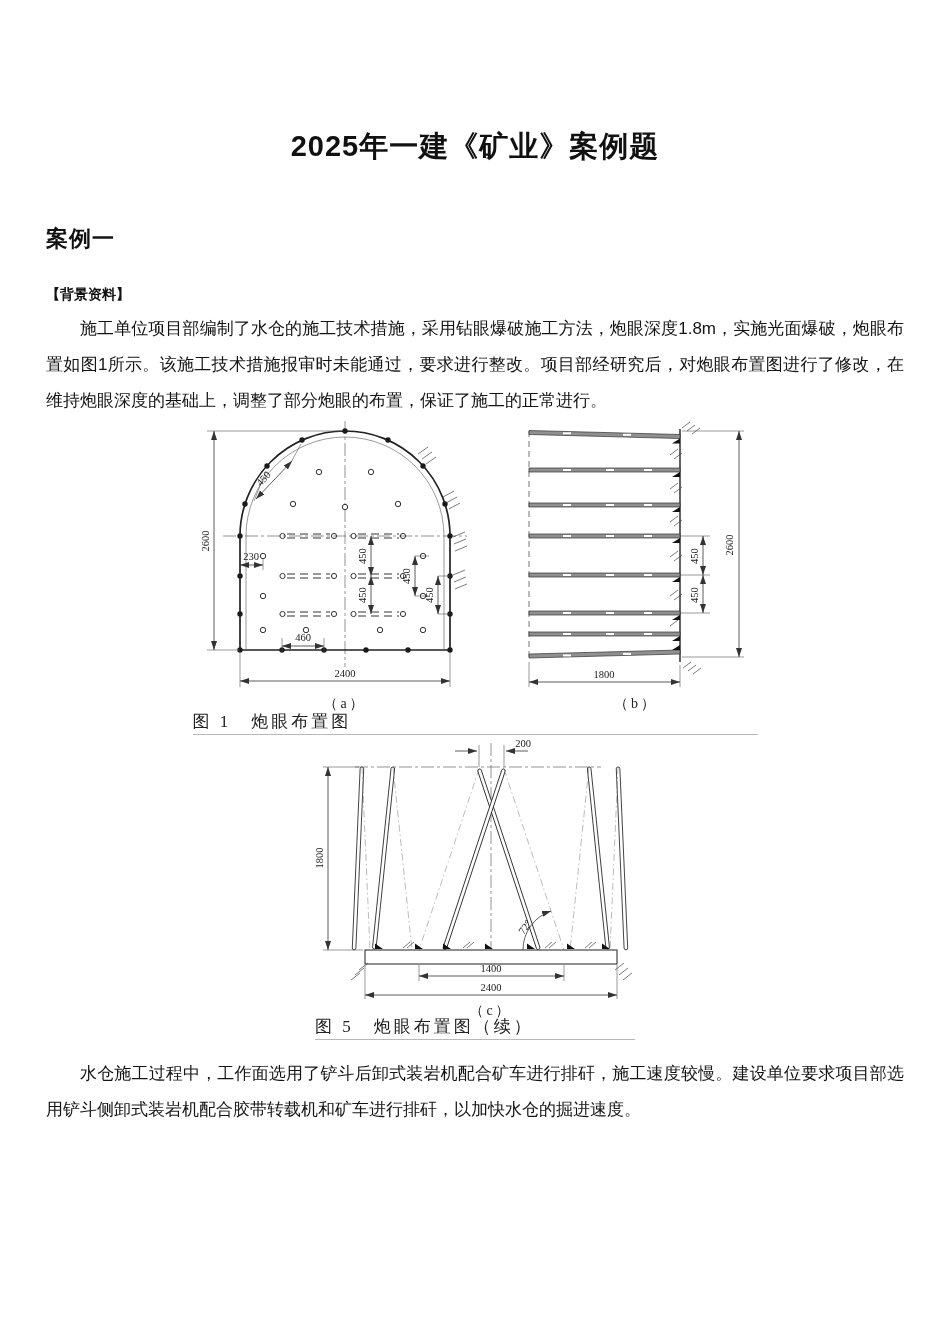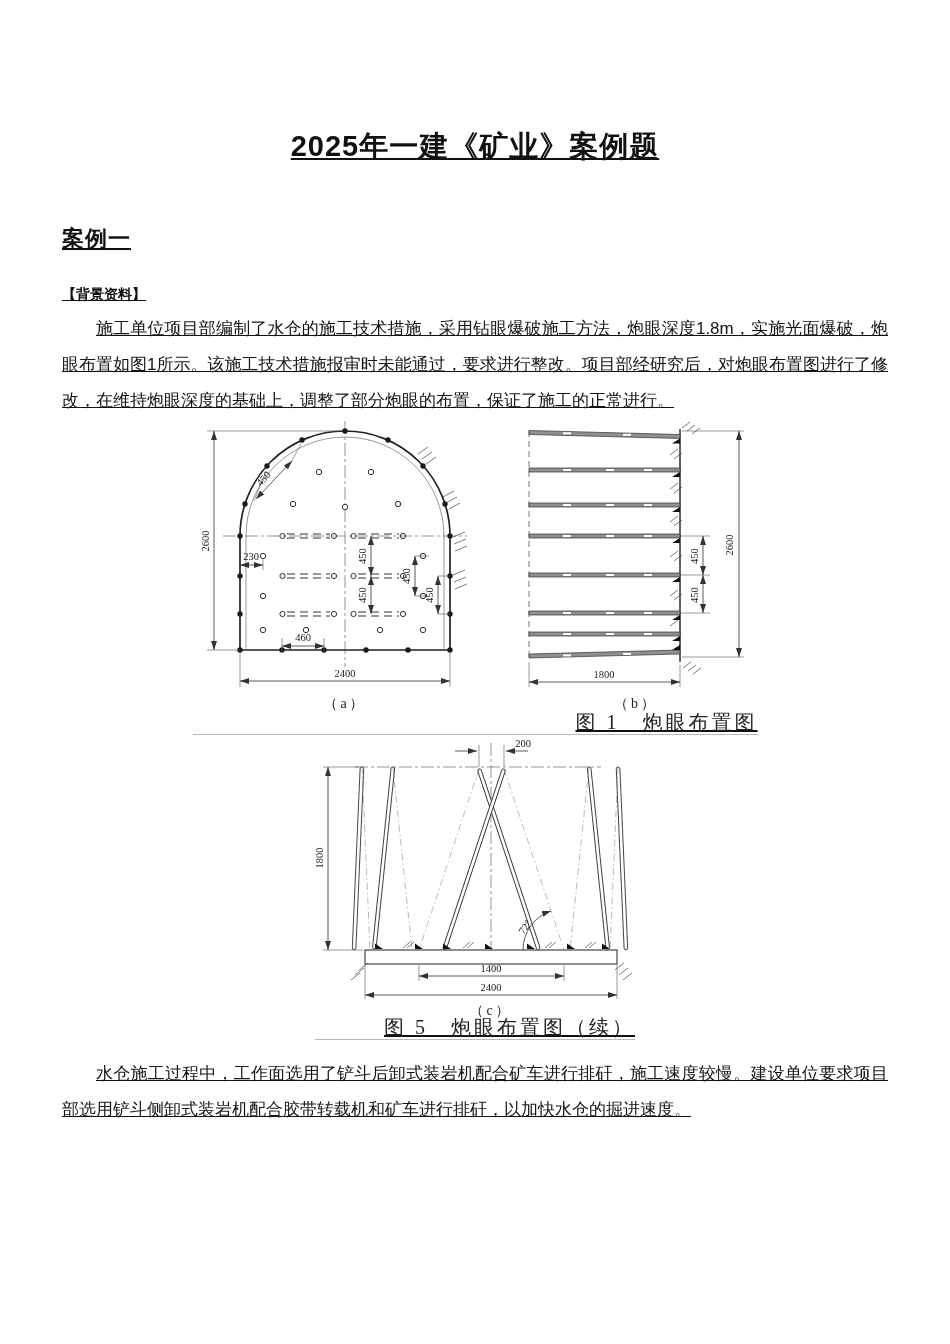--- a/index.html
+++ b/index.html
@@ -1,19 +1,19 @@
 <!DOCTYPE html>
 <html><head>
 <meta charset="utf-8">
 <style>
   html,body{margin:0;padding:0;background:#fff;}
   .page{
     width:950px;height:1344px;box-sizing:border-box;
-    margin:0;padding:0 62px;overflow:hidden;
-    font-family:"Liberation Sans",sans-serif;color:#111;background:#fff;text-decoration:underline;
+    margin:0;padding:0 46px;overflow:hidden;
+    font-family:"Liberation Sans",sans-serif;color:#111;background:#fff;
   }
   .doc-title{
     padding-top:126px;margin:0;text-align:center;
     font-size:29px;font-weight:700;line-height:40px;letter-spacing:1px;
   }
   .case-heading{
     margin:58px 0 0;text-align:left;
     font-size:22px;font-weight:700;line-height:30px;letter-spacing:1px;
   }
   .section-heading{
@@ -22,22 +22,22 @@
   p.body-para{
     margin:5px 0 0;padding:0;font-size:17px;line-height:36px;
     text-indent:2em;text-align:justify;font-weight:500;color:#141414;
   }
   p.first-para{margin-top:18px;}
   .figure{margin:0 auto;border-bottom:1px solid #b9b9b9;}
   .figure1{width:565px;margin-top:0;}
   .figure2{width:320px;margin-top:2px;}
   .fig-row{display:flex;align-items:flex-start;}
   .fig-caption{
-    text-align:right;font-family:"Liberation Serif",serif;
-    font-size:20px;color:#222;letter-spacing:3px;line-height:24px;margin-top:-4px;
+    text-align:left;font-family:"Liberation Serif",serif;
+    font-size:17px;color:#222;letter-spacing:3px;line-height:24px;margin-top:-4px;
   }
   svg{display:block;}
   svg text{
     font-family:"Liberation Serif",serif;font-size:10.5px;fill:#222;
     text-anchor:middle;
   }
   svg text.plabel{font-size:14px;letter-spacing:3px;}
   .thin{stroke:#555;stroke-width:0.6;fill:none;}
   .dimline{stroke:#333;stroke-width:0.8;fill:none;}
   .cl{stroke:#666;stroke-width:0.7;fill:none;stroke-dasharray:13 3 3 3;}

